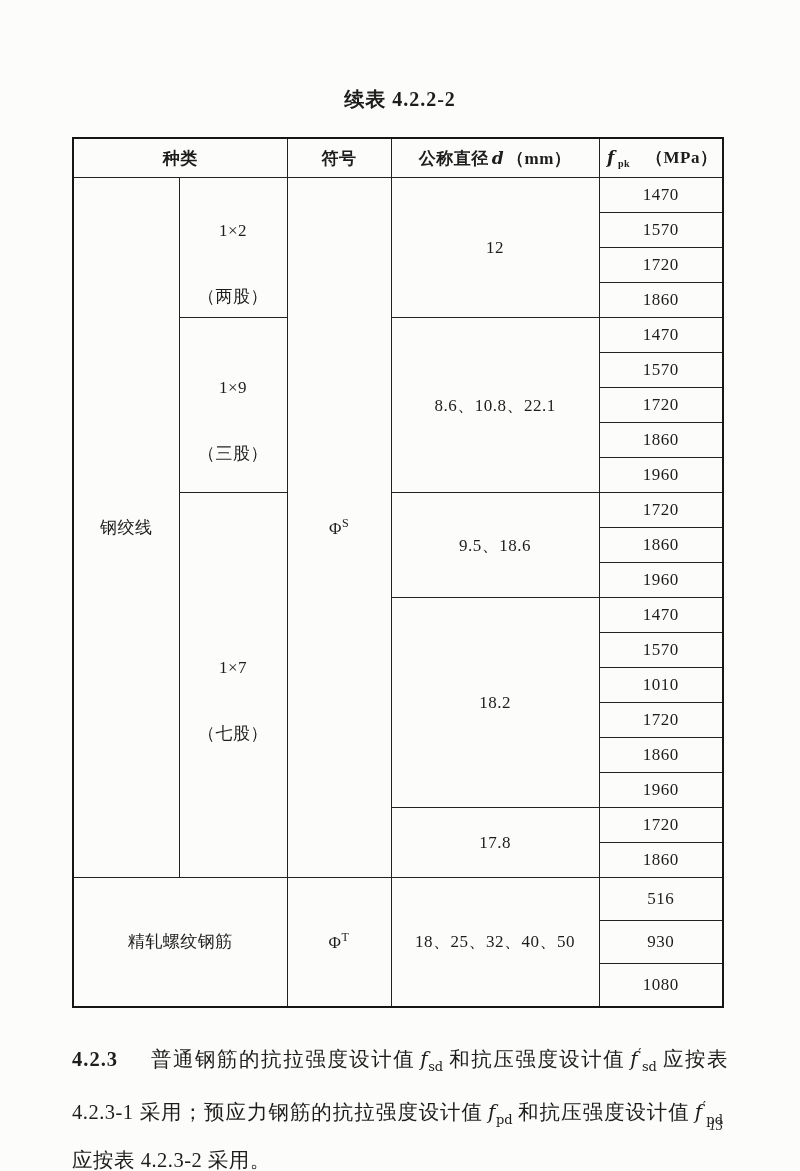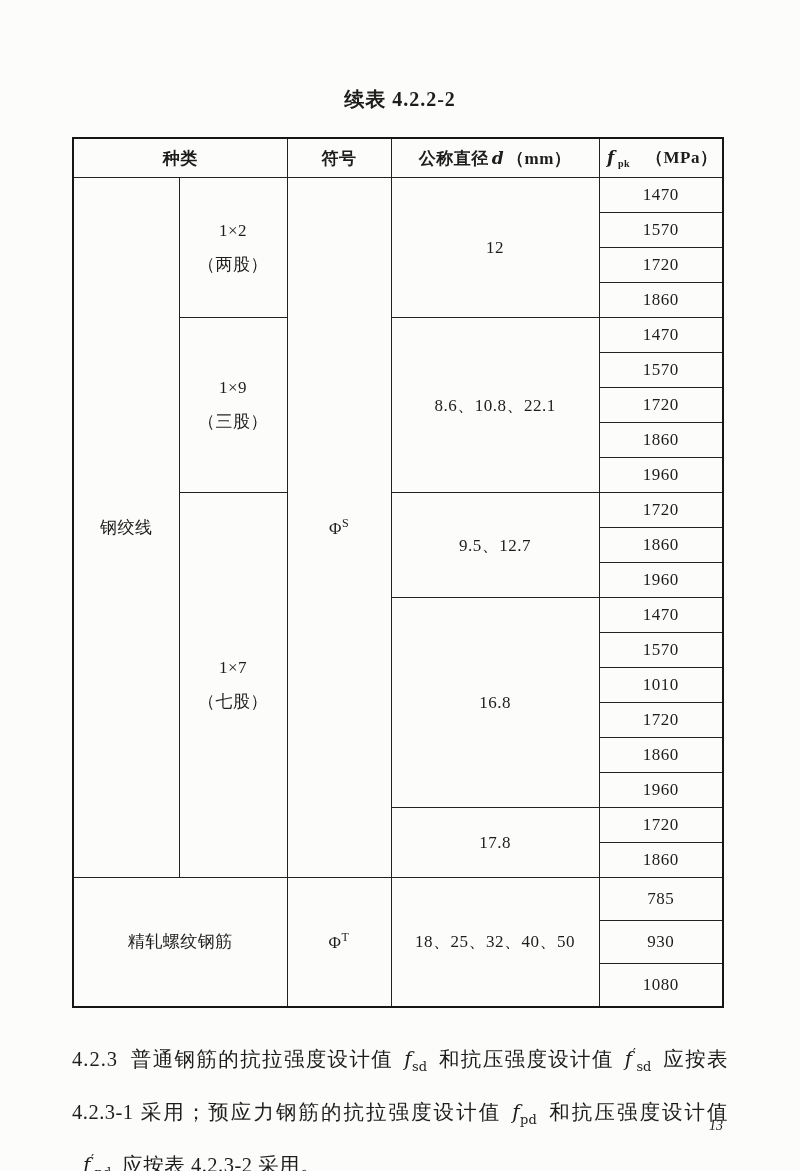--- a/index.html
+++ b/index.html
@@ -37,37 +37,37 @@
     letter-spacing:0.5px;
   }
   table.spec th {
     font-weight:bold;
     height:38px;
     font-size:17px;
   }
   table.spec tr { height:35px; }
   table.spec tr.tall { height:43px; }
 
-  .two-line span { display:block; line-height:34px; }
+  .two-line span { display:block; line-height:34px;margin-top:32px; }
   .var { font-style:italic; font-family:"DejaVu Serif",serif; margin:0 3px; }
   th sub, .symcell sub { font-size:10px; }
   .unit { margin-left:16px; }
   .symcell { font-size:18px; }
   .symcell sup { font-size:12px; vertical-align:7px; }
 
   .clause {
     margin:26px 0 0 0;
     width:656px;
     font-size:20.5px;
     line-height:40px;
     text-align:justify;
     letter-spacing:0.5px;
   }
-  .clause .num { font-weight:normal; margin-right:12px; letter-spacing:1px; }
-  .math { white-space:nowrap; margin:0 11px; font-family:"DejaVu Serif",serif; }
+  .clause .num { font-weight:bold; margin-right:32px; letter-spacing:1px; }
+  .math { white-space:nowrap; margin:0 5px; font-family:"DejaVu Serif",serif; }
   .math i { font-style:italic; font-size:20px; }
   .math sub { font-size:13px; letter-spacing:0; }
   .math .pr { font-size:14px; vertical-align:7px; }
 
   .page-number {
     position:absolute;
     left:674px; top:1118px;
     font-style:italic;
     font-size:14px;
     margin-left:35px;
@@ -136,32 +136,32 @@
           </tr>
         <tr>
             <td>1960</td>
           </tr>
 
         <tr>
           <td rowspan="11" class="two-line">
               <span>1×7</span>
               <span>（七股）</span>
             </td>
-          <td rowspan="3">9.5、12.7</td>
+          <td rowspan="3">9.5、18.6</td>
           <td>1720</td>
         </tr>
         <tr>
             <td>1860</td>
           </tr>
         <tr>
             <td>1960</td>
           </tr>
 
         <tr>
-          <td rowspan="6">16.8</td>
+          <td rowspan="6">18.2</td>
           <td>1470</td>
         </tr>
         <tr>
             <td>1570</td>
           </tr>
         <tr>
             <td>1010</td>
           </tr>
         <tr>
             <td>1720</td>
@@ -178,21 +178,21 @@
           <td>1720</td>
         </tr>
         <tr>
             <td>1860</td>
           </tr>
 
         <tr class="tall">
           <td colspan="2" rowspan="3">精轧螺纹钢筋</td>
           <td rowspan="3" class="symcell"><span>Φ</span><sup>T</sup></td>
           <td rowspan="3">18、25、32、40、50</td>
-          <td>785</td>
+          <td>516</td>
         </tr>
         <tr class="tall">
             <td>930</td>
           </tr>
         <tr class="tall">
             <td>1080</td>
           </tr>
       </tbody>
     </table>
 

